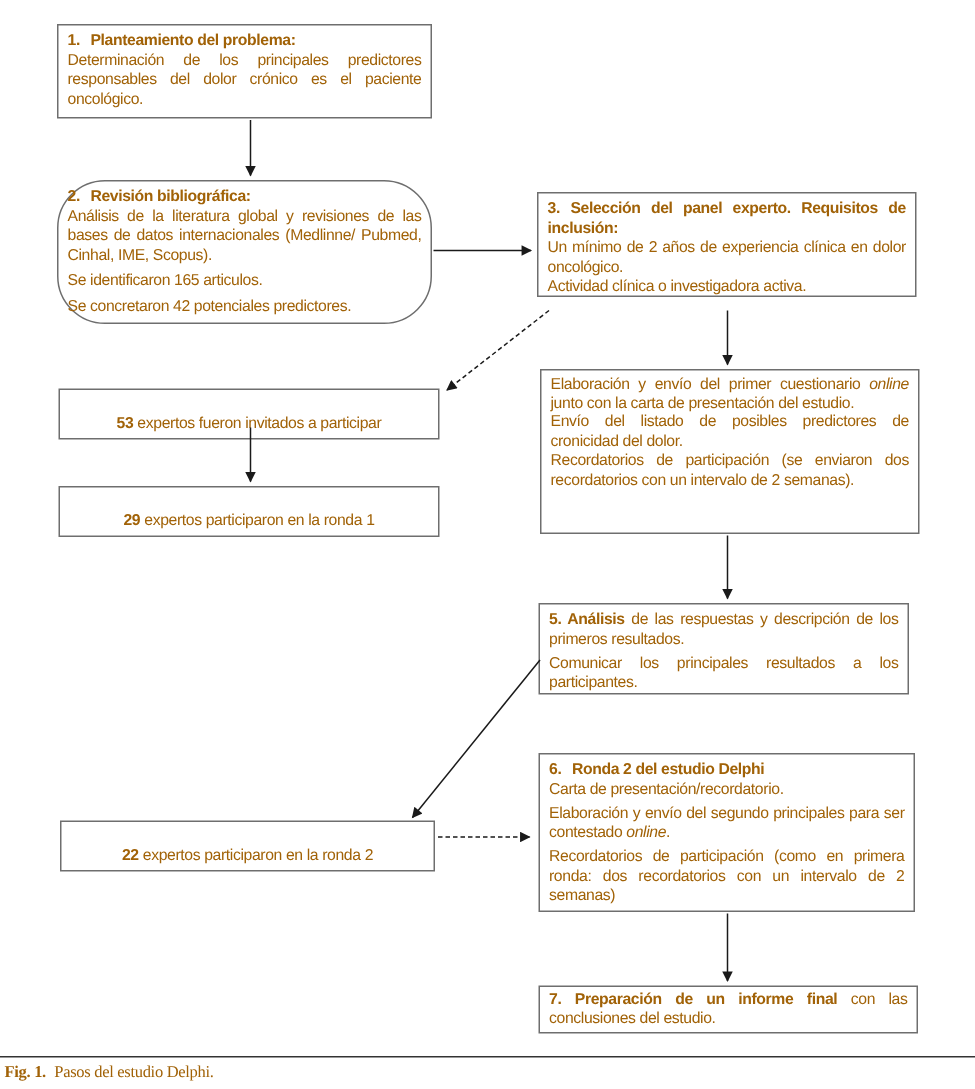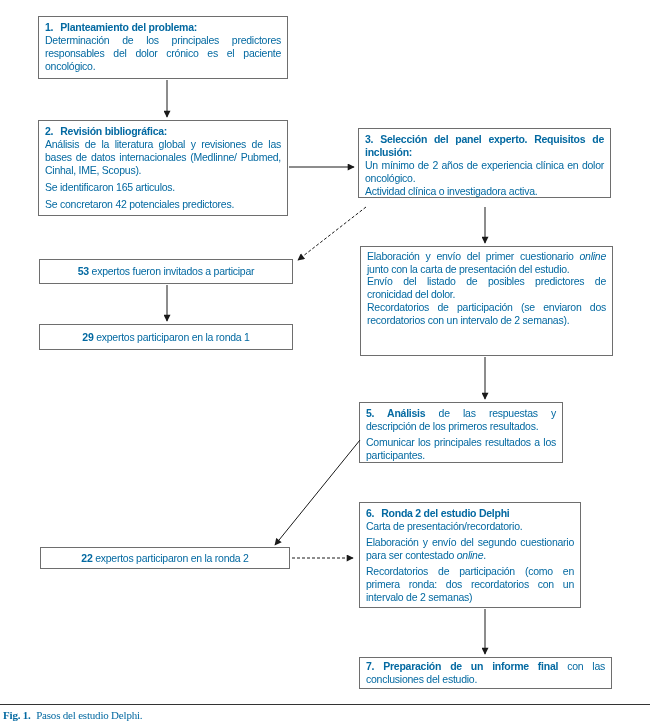--- a/index.html
+++ b/index.html
@@ -1,48 +1,48 @@
 <!DOCTYPE html>
 <html><head>
 <meta charset="utf-8">
 <style>
   html,body { margin:0; padding:0; background:#ffffff; }
   .canvas {
     position:relative; width:650px; height:726px; background:#ffffff;
-    font-family:"Liberation Sans", sans-serif; color:#0369a1; overflow:hidden;
+    font-family:"Liberation Sans", sans-serif; color:#a16207; overflow:hidden;
   }
   .fbox {
     position:absolute; box-sizing:border-box; background:#ffffff;
     border:1px solid #6e6e6e; padding:4px 6px;
     font-size:10.5px; line-height:13px; letter-spacing:-0.25px;
   }
   .fbox p { margin:0; text-align:justify; }
   .fbox p.g4 { margin-top:4px; }
   .fbox p.g3 { margin-top:3px; }
   .fbox .title { font-weight:bold; }
   .tnum { margin-right:7px; }
   .tight { padding-top:3px; line-height:12.7px; }
-  .cbox { display:flex; align-items:center; justify-content:center; padding:4px; text-align:center; }
+  .cbox { display:flex; align-items:flex-start; justify-content:center; padding:16px; text-align:center; }
   .arrows { position:absolute; left:0; top:0; pointer-events:none; }
   .divider { position:absolute; left:0; top:704px; width:650px; height:0; border-top:1px solid #333333; }
   .caption { position:absolute; left:3px; top:709px; font-size:11px; letter-spacing:-0.2px;font-family:Liberation Serif, serif; }
   .caption b { margin-right:3px; }
   i { font-style:italic; }
 </style>
 </head>
 <body>
 
 <div class="canvas">
 
   <div class="fbox" style="left:38px; top:16px; width:250px; height:63px;">
     <p class="title"><span class="tnum">1.</span><span>Planteamiento del problema:</span></p>
     <p>Determinación de los principales predictores responsables del dolor crónico es el paciente oncológico.</p>
   </div>
 
-  <div class="fbox" style="left:38px; top:120px; width:250px; height:96px;">
+  <div class="fbox" style="left:38px; top:120px; width:250px; height:96px;border-radius:32px;">
     <p class="title"><span class="tnum">2.</span><span>Revisión bibliográfica:</span></p>
     <p>Análisis de la literatura global y revisiones de las bases de datos internacionales (Medlinne/ Pubmed, Cinhal, IME, Scopus).</p>
     <p class="g4">Se identificaron 165 articulos.</p>
     <p class="g4">Se concretaron 42 potenciales predictores.</p>
   </div>
 
   <div class="fbox" style="left:358px; top:128px; width:253px; height:70px;">
     <p class="title"><span class="tnum">3.</span><span>Selección del panel experto. Requisitos de inclusión:</span></p>
     <p>Un mínimo de 2 años de experiencia clínica en dolor oncológico.</p>
     <p>Actividad clínica o investigadora activa.</p>
@@ -55,29 +55,29 @@
   <div class="fbox cbox" style="left:39px; top:324px; width:254px; height:26px;">
     <span><b>29</b><span> expertos participaron en la ronda 1</span></span>
   </div>
 
   <div class="fbox tight" style="left:360px; top:246px; width:253px; height:110px;">
     <p><span>Elaboración y envío del primer cuestionario </span><i>online</i><span> junto con la carta de presentación del estudio.</span></p>
     <p>Envío del listado de posibles predictores de cronicidad del dolor.</p>
     <p>Recordatorios de participación (se enviaron dos recordatorios con un intervalo de 2 semanas).</p>
   </div>
 
-  <div class="fbox" style="left:359px; top:402px; width:204px; height:61px;">
+  <div class="fbox" style="left:359px; top:402px; width:247px; height:61px;">
     <p><b>5. Análisis</b><span> de las respuestas y descripción de los primeros resultados.</span></p>
     <p class="g3">Comunicar los principales resultados a los participantes.</p>
   </div>
 
-  <div class="fbox" style="left:359px; top:502px; width:222px; height:106px;">
+  <div class="fbox" style="left:359px; top:502px; width:251px; height:106px;">
     <p class="title"><span class="tnum">6.</span><span>Ronda 2 del estudio Delphi</span></p>
     <p>Carta de presentación/recordatorio.</p>
-    <p class="g3"><span>Elaboración y envío del segundo cuestionario para ser contestado </span><i>online</i><span>.</span></p>
+    <p class="g3"><span>Elaboración y envío del segundo principales para ser contestado </span><i>online</i><span>.</span></p>
     <p class="g3">Recordatorios de participación (como en primera ronda: dos recordatorios con un intervalo de 2 semanas)</p>
   </div>
 
   <div class="fbox cbox" style="left:40px; top:547px; width:250px; height:22px;">
     <span><b>22</b><span> expertos participaron en la ronda 2</span></span>
   </div>
 
   <div class="fbox" style="left:359px; top:657px; width:253px; height:32px; padding-top:2px;">
     <p><b>7. Preparación de un informe final</b><span> con las conclusiones del estudio.</span></p>
   </div>

